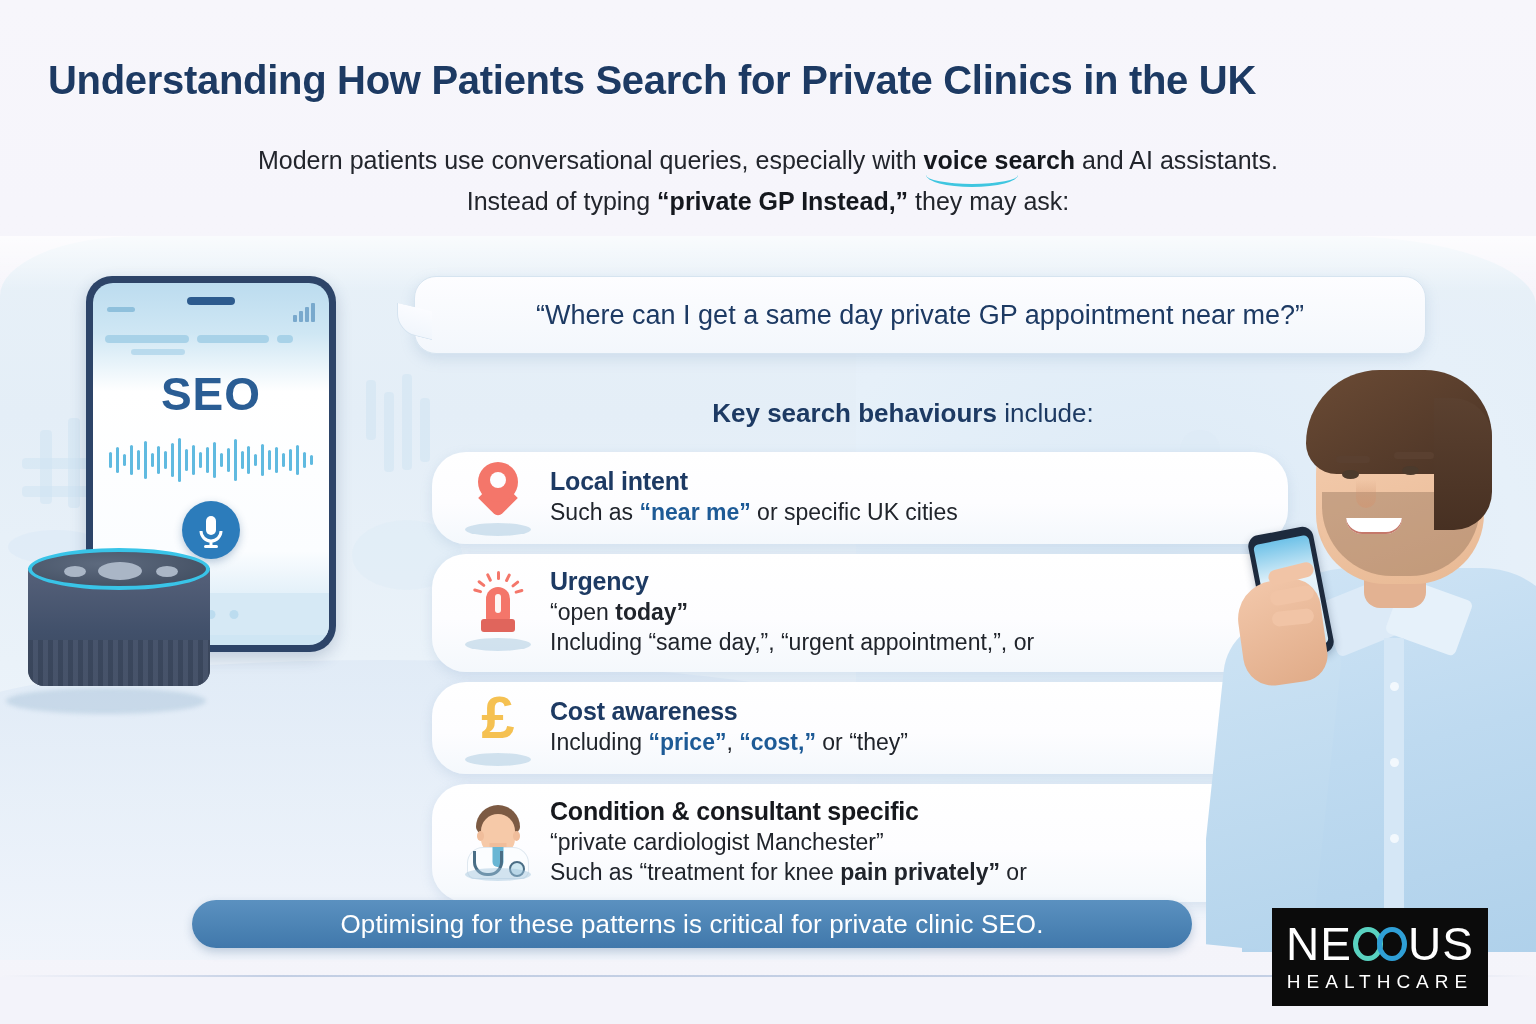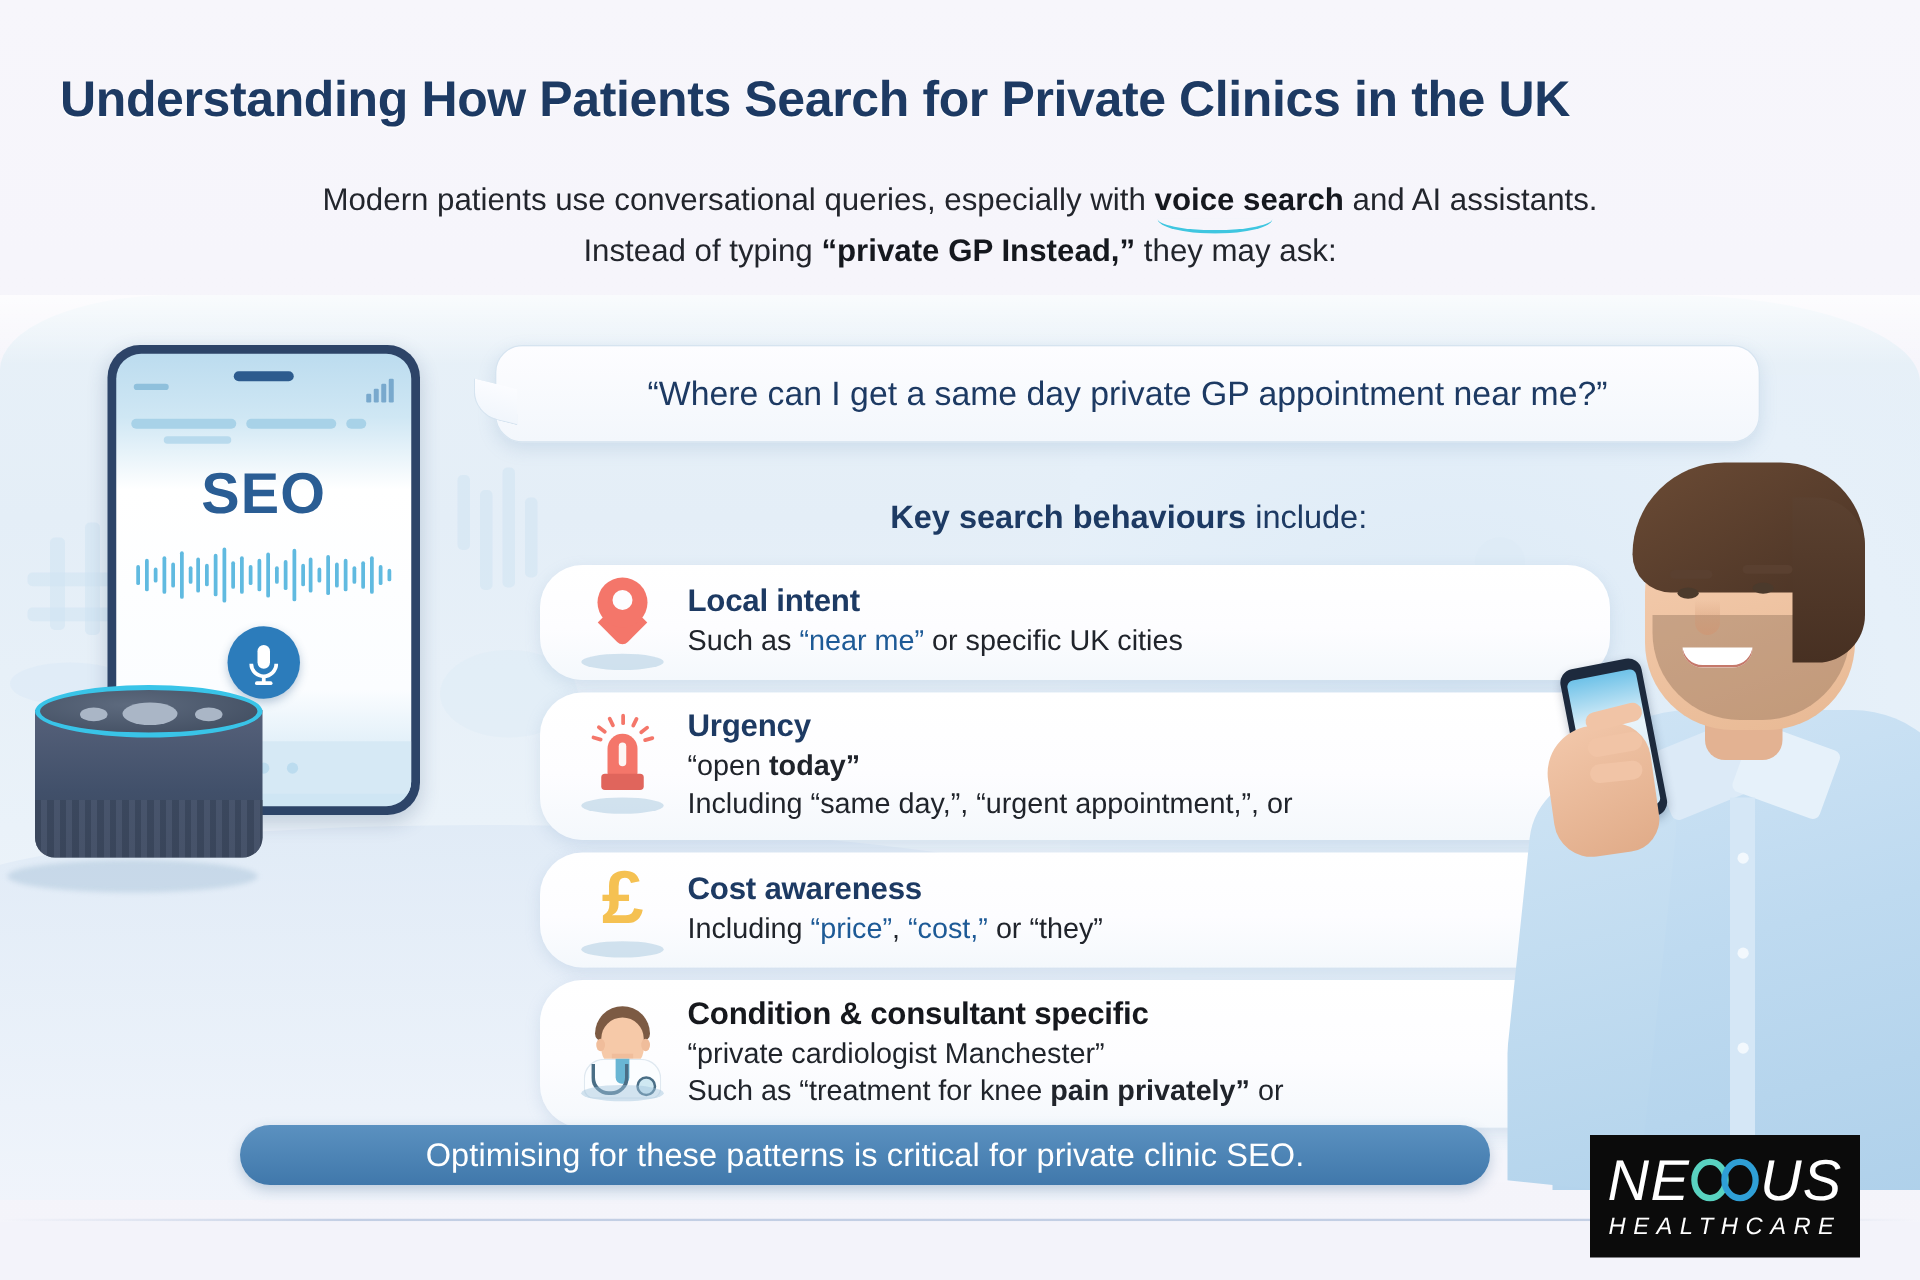--- a/index.html
+++ b/index.html
@@ -69,21 +69,21 @@
     background:radial-gradient(ellipse at 40% 35%,#5d6a7e,#3e4a5d);border:4px solid #39c4e8;box-sizing:border-box;}
   .sp-body{position:absolute;left:0;top:20px;width:182px;height:118px;
     background:linear-gradient(180deg,#56617a,#41506a 55%,#3a465c);border-radius:0 0 16px 16px;}
   .sp-body:after{content:"";position:absolute;left:0;bottom:0;width:100%;height:46px;border-radius:0 0 16px 16px;
     background:repeating-linear-gradient(90deg,#39455a 0 5px,#4a566d 5px 10px);opacity:.75;}
   .sp-btn{position:absolute;border-radius:50%;background:#aab6c6;}
   .sp-shadow{position:absolute;left:6px;top:688px;width:200px;height:26px;border-radius:50%;
     background:rgba(150,180,205,.35);filter:blur(2px);}
 
   
-  .bubble{position:absolute;left:396px;top:276px;width:1010px;height:76px;
+  .bubble{position:absolute;left:414px;top:276px;width:1010px;height:76px;
     background:linear-gradient(180deg,#fdfdff,#f3f7fc);border:1.5px solid #d6e4f0;border-radius:22px;
     box-shadow:0 5px 14px rgba(120,155,190,.22);text-decoration:underline;}
   .bubble-txt{position:absolute;left:0;top:0;width:100%;height:100%;
     display:flex;align-items:center;justify-content:center;
     font-size:27px;color:#1d3a63;font-weight:400;}
   .bubble-tail{position:absolute;left:-18px;top:30px;width:34px;height:28px;
     background:linear-gradient(180deg,#fbfcff,#f1f6fc);
     border-left:1.5px solid #d6e4f0;border-bottom:1.5px solid #d6e4f0;
     border-radius:0 0 0 18px;transform:skewY(14deg);}
 
@@ -96,21 +96,21 @@
   .cards{position:absolute;left:432px;top:452px;width:856px;}
   .card{position:relative;background:linear-gradient(180deg,#ffffff 0%,#fdfdff 55%,#f4f8fc 100%);
     border-radius:34px;box-shadow:0 4px 12px rgba(130,165,200,.22);
     display:flex;align-items:center;padding:10px 26px 12px 18px;box-sizing:border-box;margin-bottom:10px;}
   .card .ico{width:96px;flex:0 0 96px;height:86px;position:relative;}
   .card .body{flex:1;padding-left:4px;}
   .card h3{margin:0 0 2px 0;font-size:25px;font-weight:700;color:#1d3a63;letter-spacing:-.2px;}
   .card h3.dark{color:#16181d;}
   .card p{margin:0;font-size:23px;color:#20242b;line-height:1.27;}
   .card p b{font-weight:700;}
-  .card p .hl{color:#1d5a96;font-weight:400;}
+  .card p .hl{color:#1d5a96;font-weight:700;}
   .ico-shadow{position:absolute;left:50%;transform:translateX(-50%);bottom:4px;
     width:66px;height:13px;border-radius:50%;background:rgba(160,195,220,.45);}
 
   
   .pin{position:absolute;left:50%;transform:translateX(-50%);top:8px;width:40px;height:54px;}
   .pin-b{position:absolute;left:0;top:0;width:40px;height:40px;border-radius:50% 50% 50% 50%;
     background:#f4766a;}
   .pin-t{position:absolute;left:50%;transform:translateX(-50%) rotate(45deg);top:22px;
     width:28px;height:28px;background:#f4766a;border-radius:0 0 6px 0;}
   .pin-h{position:absolute;left:50%;transform:translateX(-50%);top:10px;width:16px;height:16px;
@@ -142,21 +142,21 @@
 
   
   .banner{position:absolute;left:192px;top:900px;width:1000px;height:48px;
     background:linear-gradient(180deg,#5b91c0,#4078ab);border-radius:24px;
     box-shadow:0 4px 10px rgba(70,110,150,.3);
     display:flex;align-items:center;justify-content:center;
     font-size:26px;color:#ffffff;letter-spacing:.1px;}
 
   
   .logo{position:absolute;left:1272px;top:908px;width:216px;height:98px;background:#0b0b0b;
-    display:flex;flex-direction:column;align-items:center;justify-content:center;font-style:italic;}
+    display:flex;flex-direction:column;align-items:center;justify-content:center;}
   .logo-top{display:flex;align-items:center;justify-content:center;
     font-size:46px;font-weight:400;color:#ffffff;letter-spacing:1px;line-height:1;}
   .inf{display:inline-block;width:54px;height:40px;position:relative;margin:0 1px;}
   .inf .o{position:absolute;top:3px;width:30px;height:34px;border-radius:50%;box-sizing:border-box;border:5px solid;}
   .inf .o1{left:0;border-color:#59d2c0;}
   .inf .o2{right:0;border-color:#2f9fd6;}
   .logo-bot{margin-top:4px;font-size:19px;color:#ffffff;letter-spacing:6px;font-weight:400;}
 
   
   .person{position:absolute;right:0;top:352px;width:330px;height:600px;overflow:hidden;}

